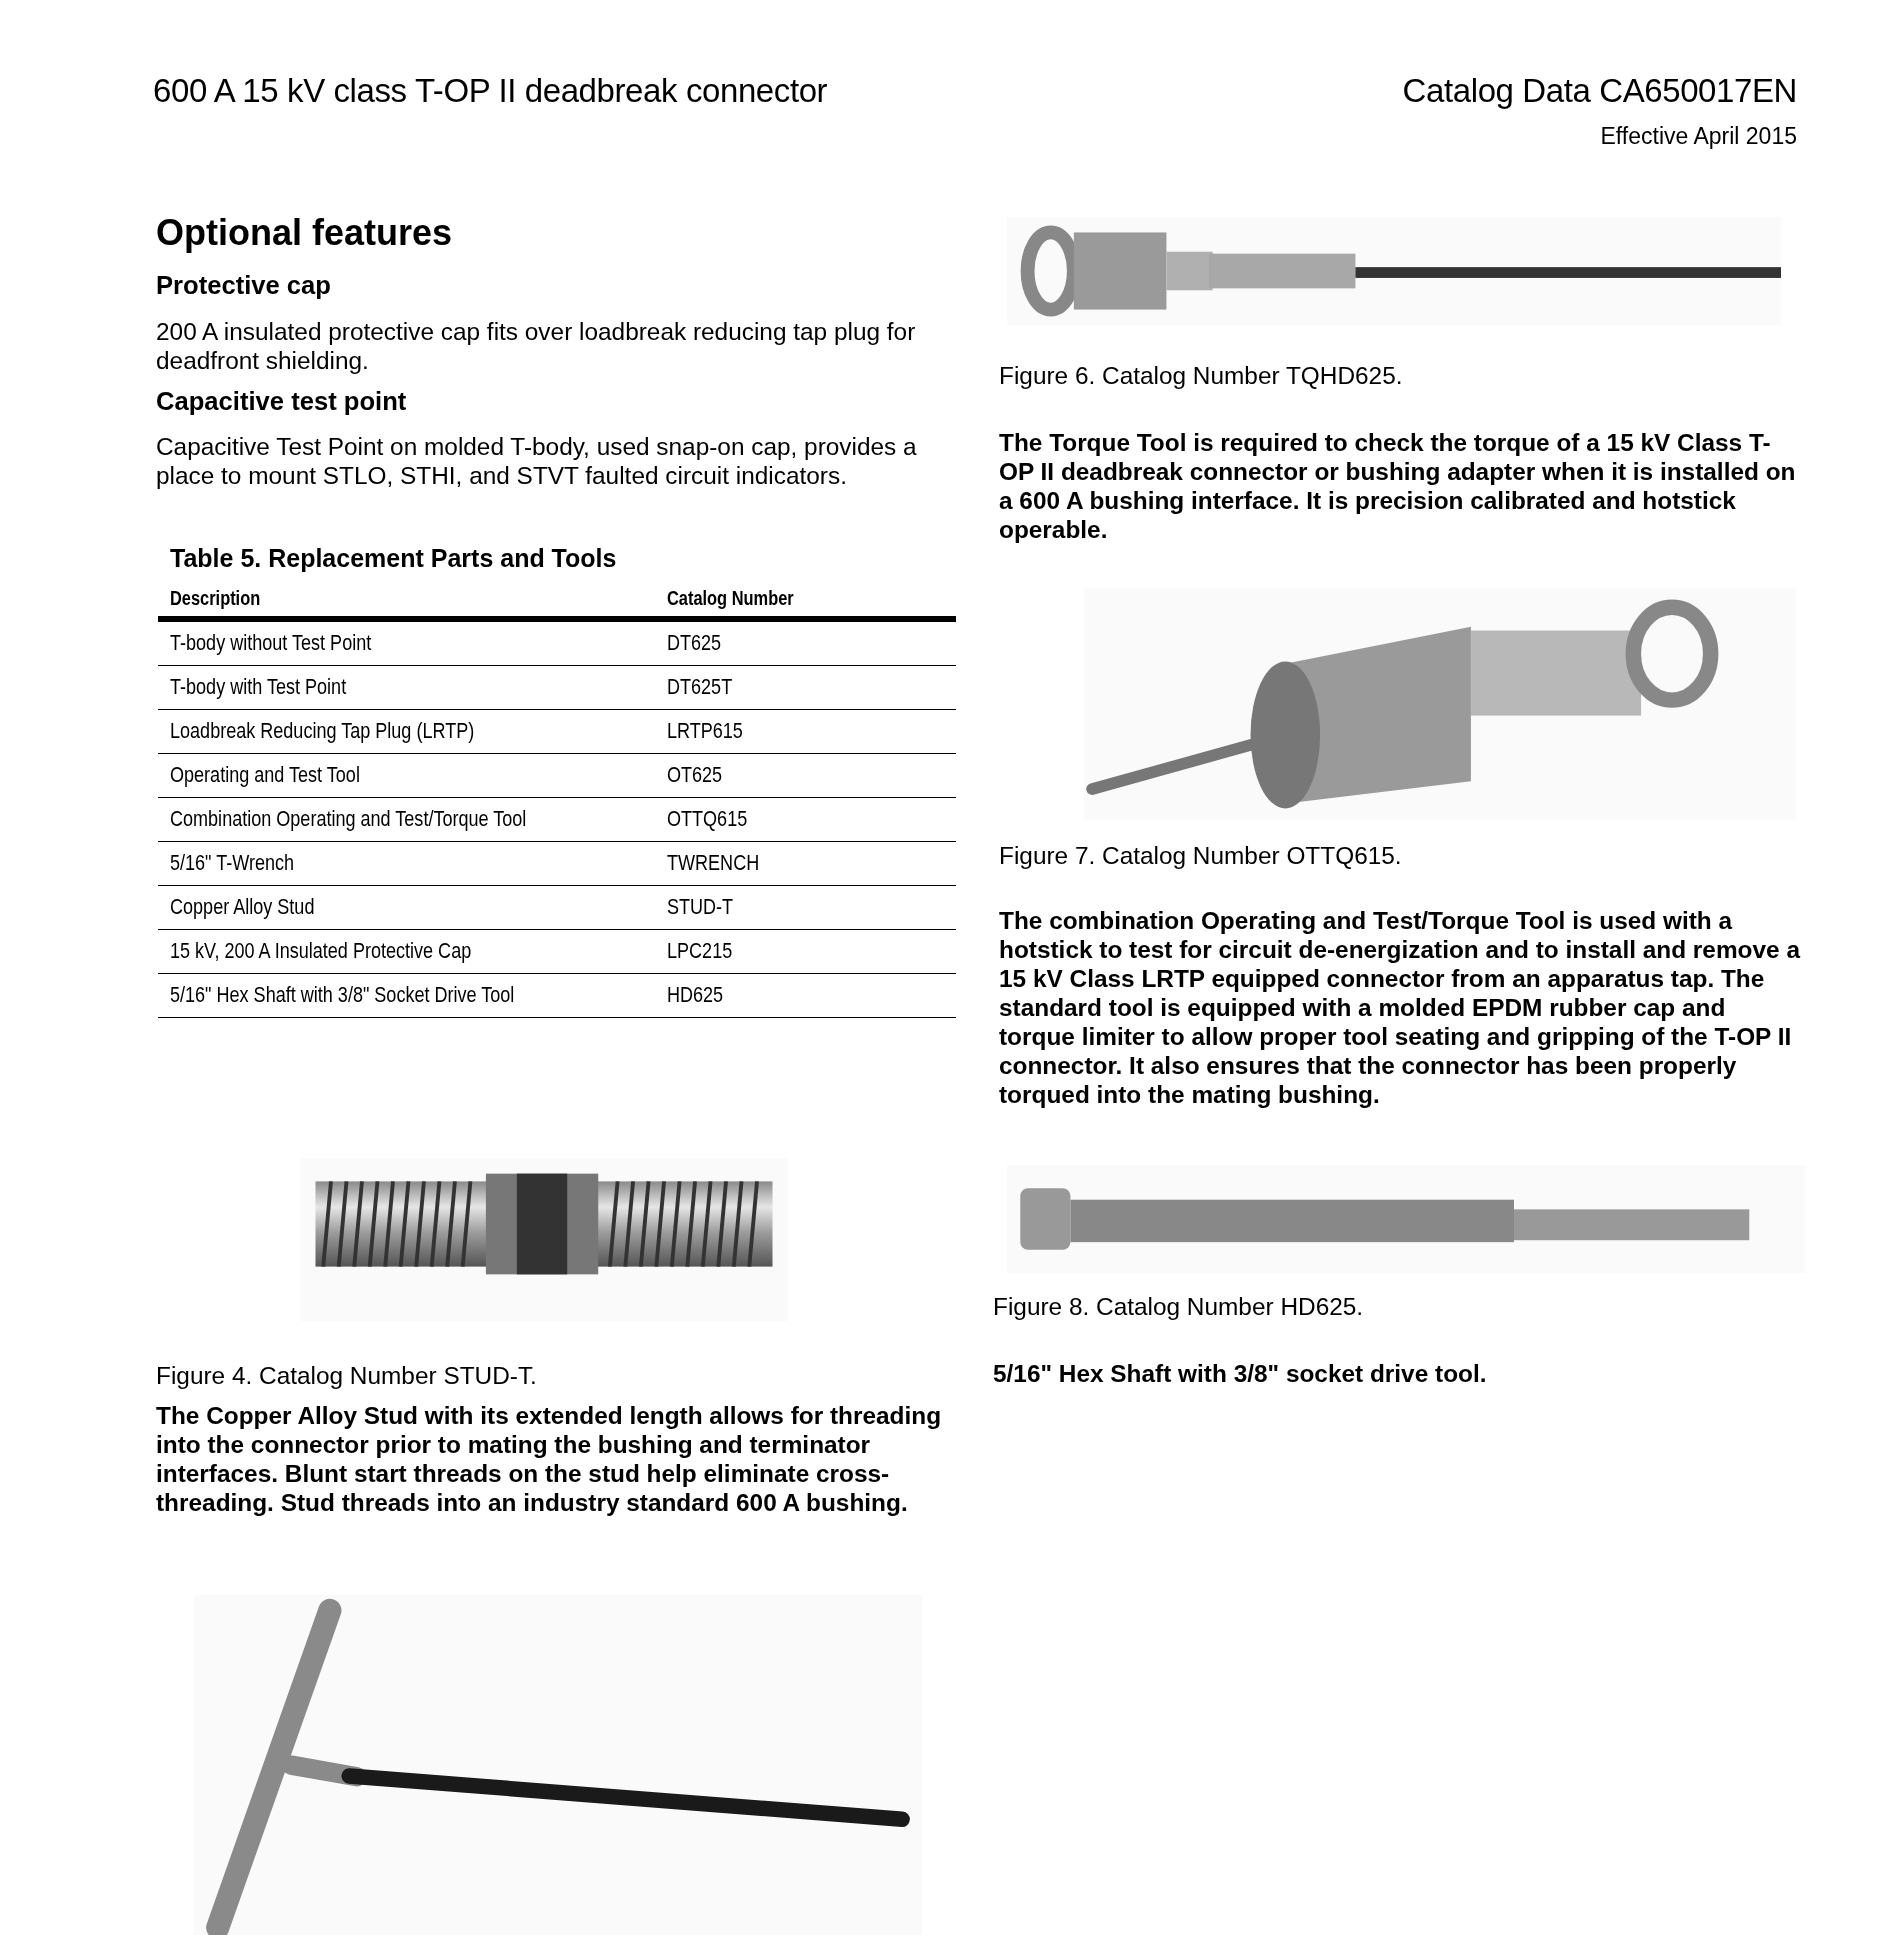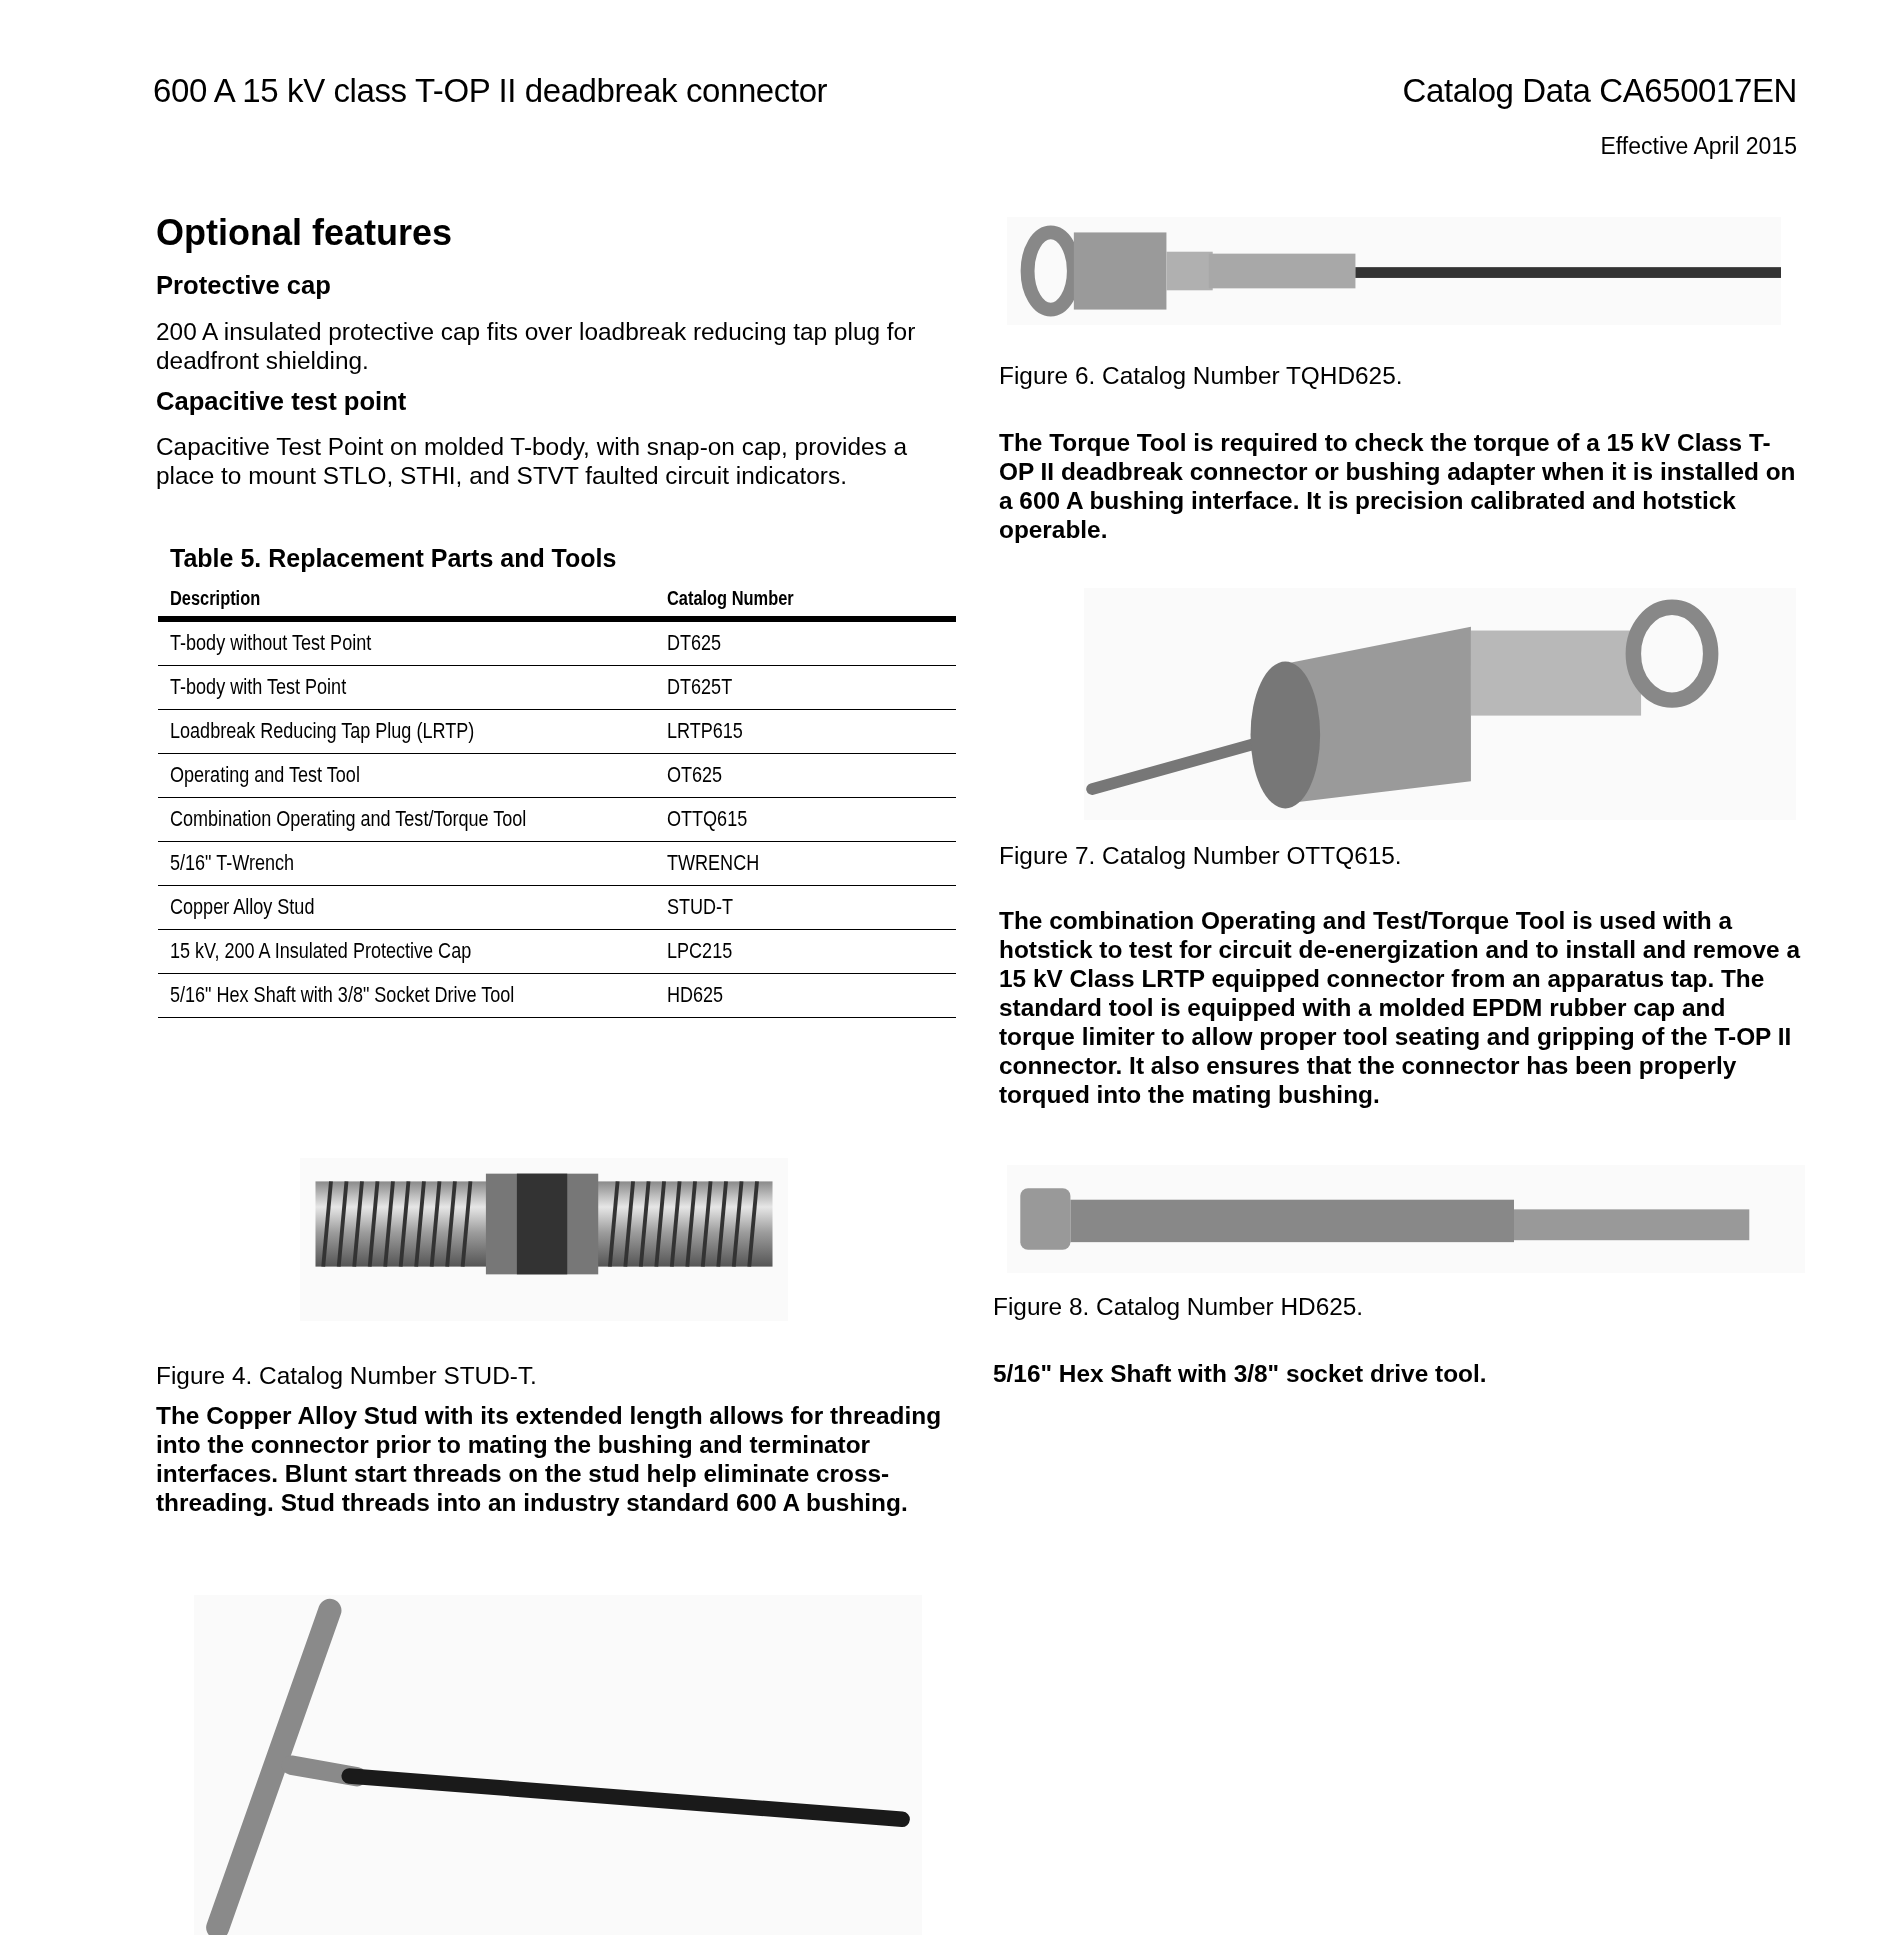--- a/index.html
+++ b/index.html
@@ -1,21 +1,21 @@
 <!DOCTYPE html>
 <html style="font-size:6.2px"><head>
 <meta charset="utf-8">
 <style>
   html, body { margin:0; padding:0; background:#ffffff; }
   body { width:1896px; height:2453px; position:relative; overflow:hidden; color:#000;
          font-family:"Liberation Sans", sans-serif; }
   .abs { position:absolute; }
   .hdr-left { left:153px; top:72px; font-size:33px; font-weight:400; letter-spacing:-0.4px;text-align:center; }
   .hdr-right { right:99px; top:72px; font-size:33px; font-weight:400; letter-spacing:-0.4px; text-align:right; }
-  .hdr-date { right:99px; top:123px; font-size:23px; text-align:right;margin-top:10px; }
+  .hdr-date { right:99px; top:123px; font-size:23px; text-align:right; }
   .h1 { left:156px; top:212px; font-size:36px; font-weight:700; }
   .h2 { font-size:25.6px; font-weight:700; left:156px; }
   .body-p { font-size:24.4px; line-height:29px; left:156px; width:805px; }
   .table-title { left:170px; top:544px; font-size:25px; font-weight:700; }
   table.parts { position:absolute; left:158px; top:582px; width:798px; border-collapse:collapse;
                 font-family:"Liberation Sans Narrow","Liberation Sans", sans-serif; }
   table.parts th { font-size:20px; font-weight:700; text-align:left; padding:4.6px 12.4px 6.2px 12.4px;
                    border-bottom:6.2px solid #000; }
   table.parts td { font-size:22px; padding:0 12.4px; height:43px; border-bottom:1.5px solid #000;
                    transform-origin:left; }
@@ -28,21 +28,21 @@
 <body>
 
 <div class="abs hdr-left">600 A 15 kV class T-OP II deadbreak connector</div>
 <div class="abs hdr-right">Catalog Data CA650017EN</div>
 <div class="abs hdr-date">Effective April 2015</div>
 
 <div class="abs h1">Optional features</div>
 <div class="abs h2" style="top:271px">Protective cap</div>
 <div class="abs body-p" style="top:317px">200 A insulated protective cap fits over loadbreak reducing tap plug for deadfront shielding.</div>
 <div class="abs h2" style="top:387px">Capacitive test point</div>
-<div class="abs body-p" style="top:432px">Capacitive Test Point on molded T-body, with snap-on cap, provides a place to mount STLO, STHI, and STVT faulted circuit indicators.</div>
+<div class="abs body-p" style="top:432px">Capacitive Test Point on molded T-body, used snap-on cap, provides a place to mount STLO, STHI, and STVT faulted circuit indicators.</div>
 
 <div class="abs table-title">Table 5.  Replacement Parts and Tools</div>
 <table class="parts">
   <thead>
     <tr>
       <th style="width:472px"><span class="nar">Description</span></th>
       <th><span class="nar">Catalog Number</span></th>
     </tr>
   </thead>
   <tbody>

